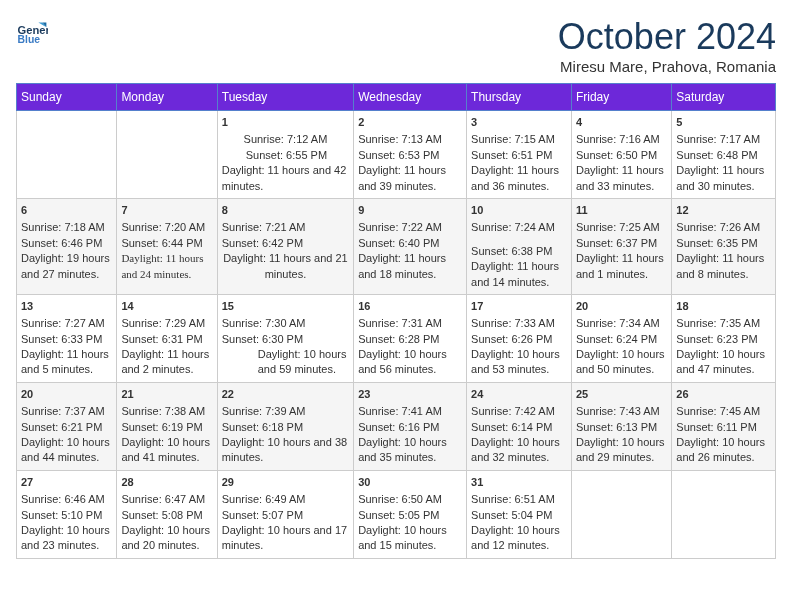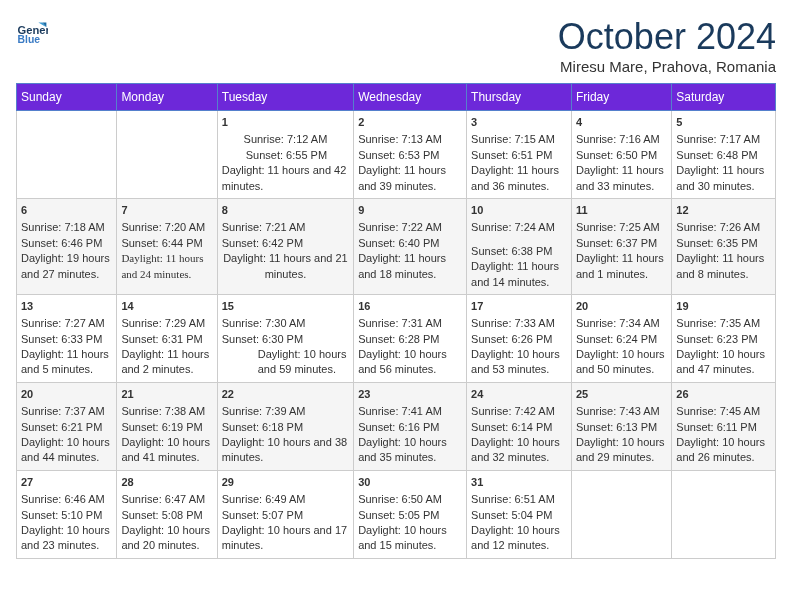--- a/index.html
+++ b/index.html
@@ -213,21 +213,21 @@
           <span style="display: block;">Sunset: 6:26 PM</span>
           <span style="display: block;">Daylight: 10 hours and 53 minutes.</span>
         </td>
         <td>
           <span class="day-num">20</span>
           <span style="display: block;">Sunrise: 7:34 AM</span>
           <span style="display: block;">Sunset: 6:24 PM</span>
           <span style="display: block;">Daylight: 10 hours and 50 minutes.</span>
         </td>
         <td>
-          <span class="day-num">19</span>
+          <span class="day-num">18</span>
           <span style="display: block;">Sunrise: 7:35 AM</span>
           <span style="display: block;">Sunset: 6:23 PM</span>
           <span style="display: block;">Daylight: 10 hours and 47 minutes.</span>
         </td>
       </tr>
       <tr>
         <td>
           <span class="day-num">20</span>
           <span style="display: block;">Sunrise: 7:37 AM</span>
           <span style="display: block;">Sunset: 6:21 PM</span>

